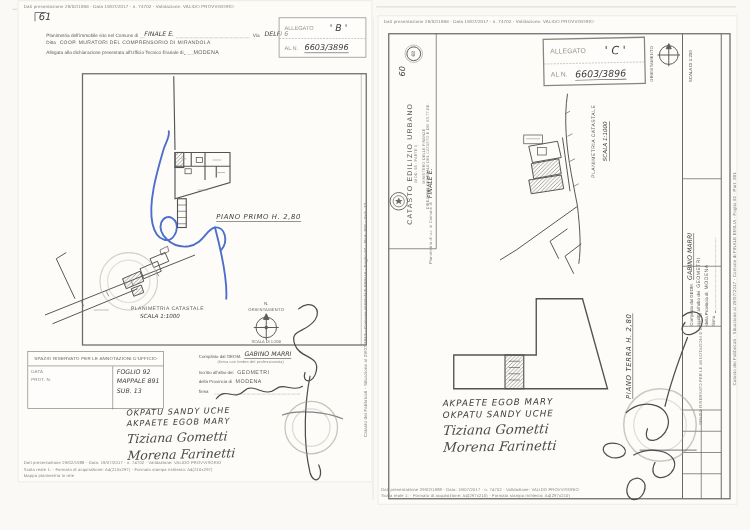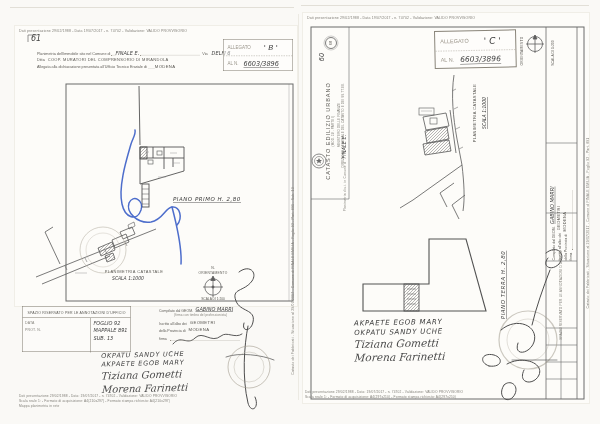--- a/index.html
+++ b/index.html
@@ -26,21 +26,21 @@
 </style>
 </head>
 <body>
 
 <div class="canvas">
 
   <div class="gapline" style="left:10px;top:7px;width:284px;height:1px;"></div>
   <div class="gapline" style="left:301px;top:5px;width:288px;height:1px;"></div>
   <div class="gapline" style="left:298px;top:14px;width:1px;height:386px;opacity:.6;"></div>
 
-  <div class="page" style="left:14px;top:25px;width:284px;height:282px;">
+  <div class="page" style="left:14px;top:0;width:284px;height:386px;">
 
     <svg width="284" height="386" viewBox="0 0 284 386">
       <defs>
         <pattern id="hatchL" patternUnits="userSpaceOnUse" width="3" height="3">
           <path d="M0,3 L3,0" stroke="#6e6e6e" stroke-width="0.5"></path>
         </pattern>
       </defs>
 
       <g stroke="#7a7a7a" stroke-width="0.8" fill="none">
         <path d="M13,9 h9 M13,9 v7"></path>

